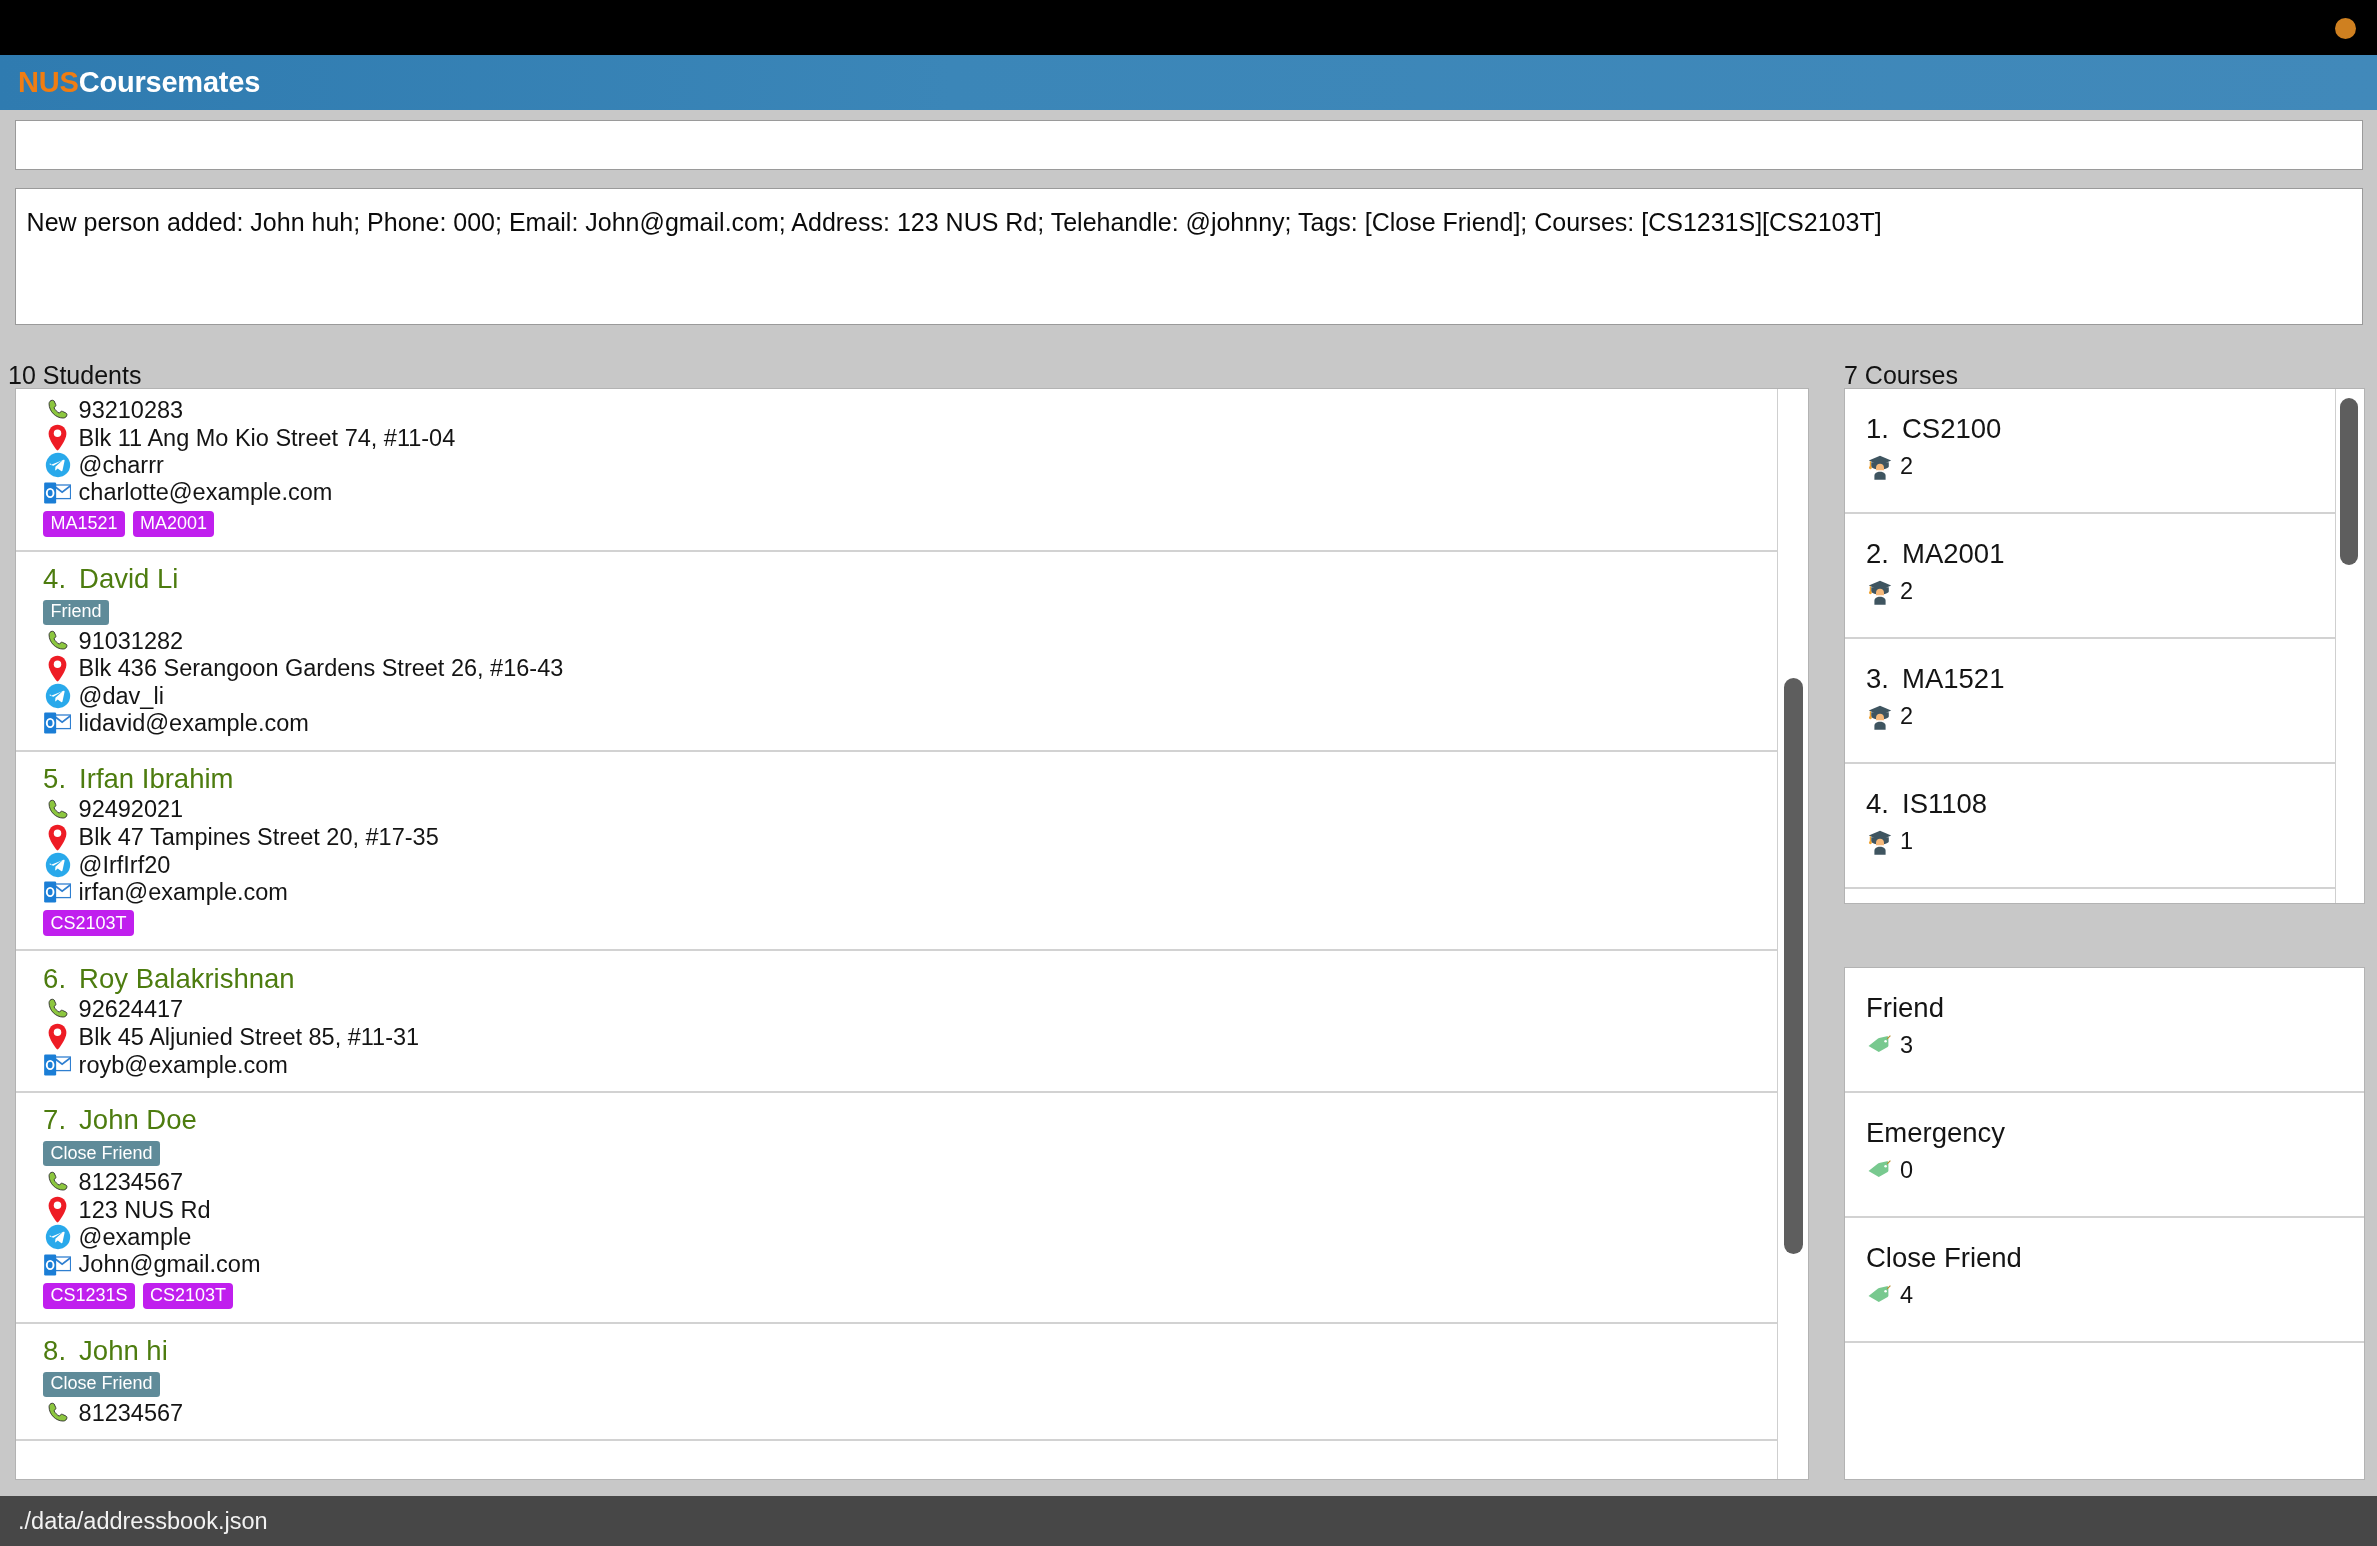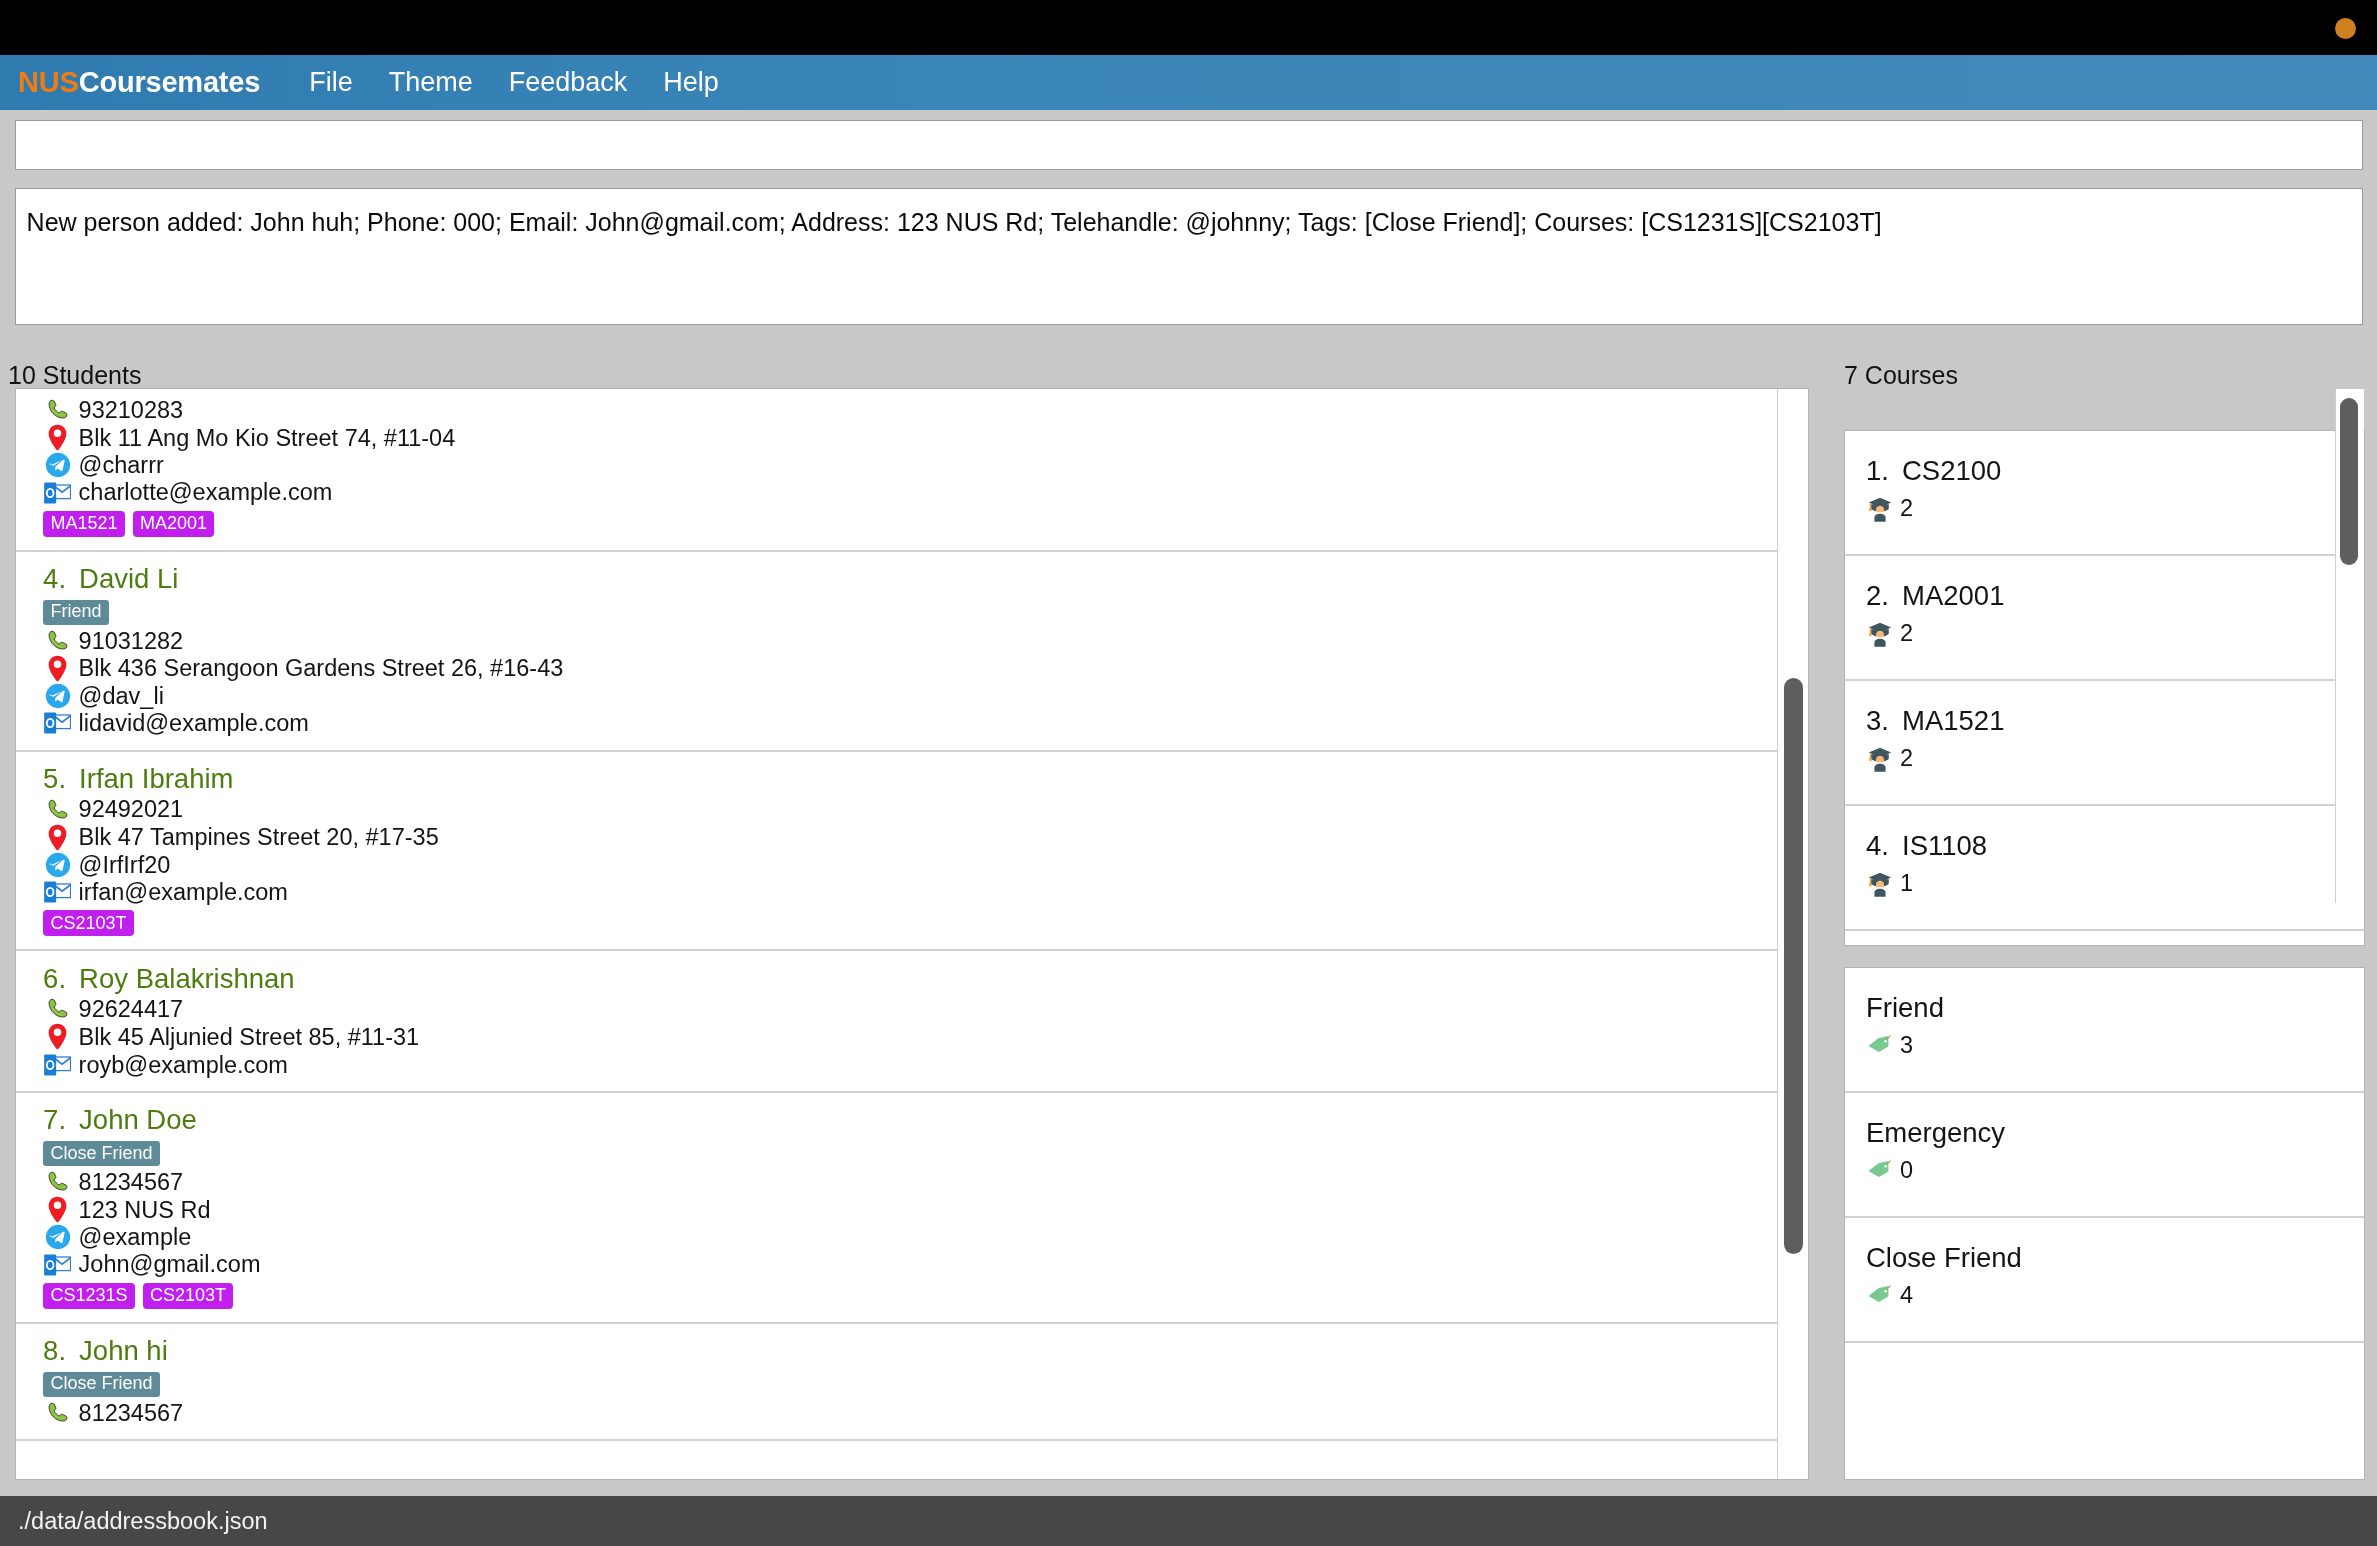--- a/index.html
+++ b/index.html
@@ -189,21 +189,20 @@
   #student-sb-track { left: 1777px; top: 389px; width: 29px; height: 1090px; }
   #student-sb-thumb { left: 1784px; top: 678px; width: 19.4px; height: 576px; }
   #course-panel {
     left: 1844px; top: 388px;
     width: 521px; height: 516px;
     position: absolute;
     background: #ffffff;
     border: 0.8px solid #b3b3b3;
     box-sizing: border-box;
     overflow: hidden;
-    margin-top: 42px;
   }
   .course-card {
     border-bottom: 2.4px solid #d2d2d2;
     padding: 24px 0 19.4px 21px;
     box-sizing: border-box;
     height: 125px;
   }
   .course-name {
     font-size: 27.5px;
     color: #141414;
@@ -274,26 +273,20 @@
 <div id="app">
 
   <div class="titlebar">
     <div class="titlebar-dot"></div>
   </div>
 
   <div class="menubar">
     <div class="brand">
       <span class="nus">NUS</span><span class="mates">Coursemates</span>
     </div>
-    <div id="menu-items" style="display:flex;align-items:center;">
-        <div class="menu-item">File</div>
-        <div class="menu-item">Theme</div>
-        <div class="menu-item">Feedback</div>
-        <div class="menu-item">Help</div>
-      </div>
   </div>
 
   <div class="cmdbox">
     <input class="cmdbox-input" type="text" value="" placeholder="" style="">
   </div>
 
   <div class="resultbox">
     <div class="result-text">New person added: John huh; Phone: 000; Email: John@gmail.com; Address: 123 NUS Rd; Telehandle: @johnny; Tags: [Close Friend]; Courses: [CS1231S][CS2103T]</div>
   </div>
 

